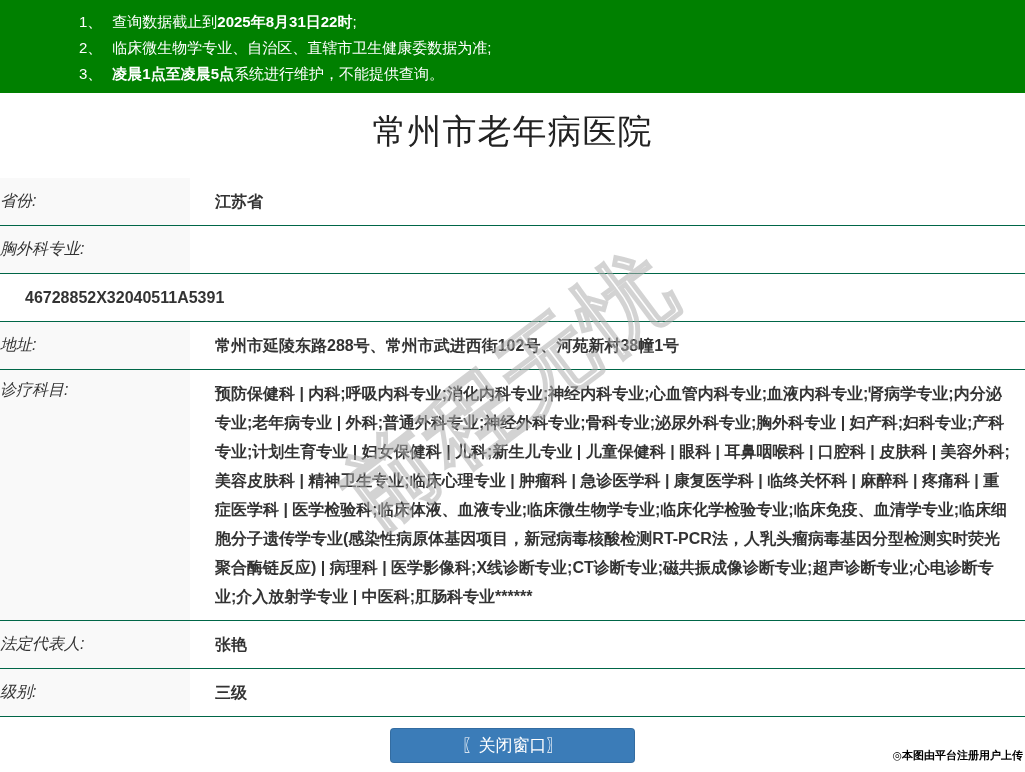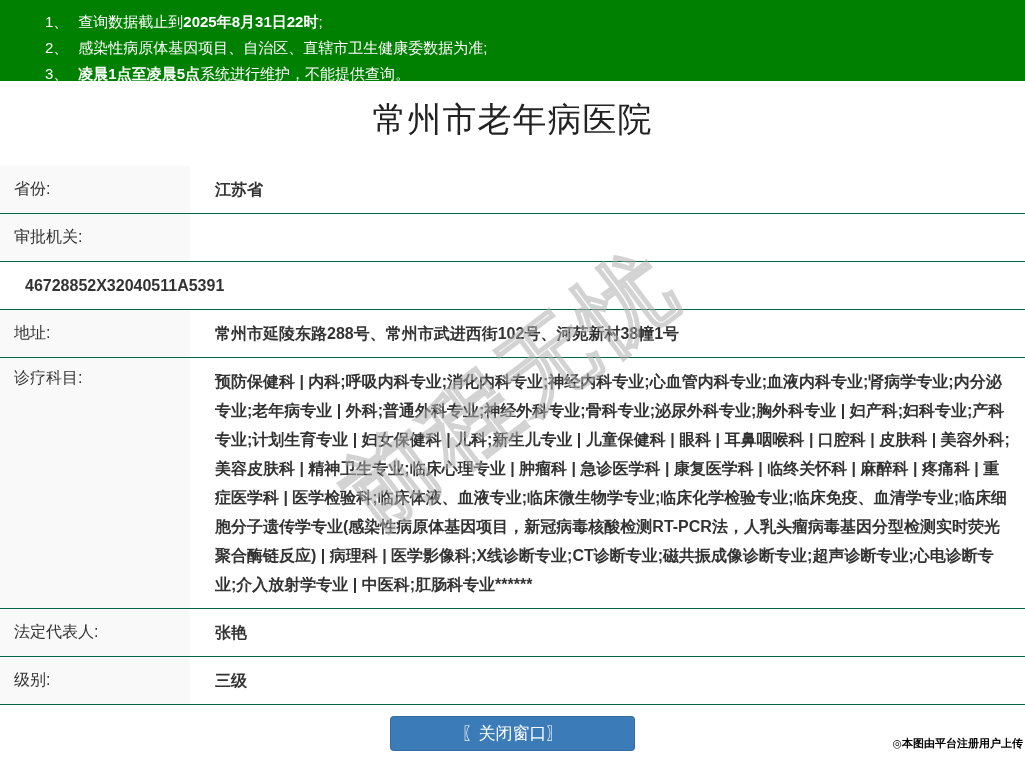--- a/index.html
+++ b/index.html
@@ -7,21 +7,21 @@
   body { font-family:"Liberation Sans","DejaVu Sans",sans-serif; color:var(--body_text,#333); }
   .page {
     position:relative; width:1025px; height:772px;
     background:#fff; overflow:hidden;
   }
 
   
   .notice-bar {
     background:var(--banner_bg,#008000);
     color:var(--banner_text,#fff);
-    height:81px; padding:9px 0 0 45px;
+    height:93px; padding:9px 0 0 79px;
     font-size:15px; line-height:26px;
   }
   .notice-item { white-space:nowrap; }
   .notice-num { margin-right:10px; }
   .notice-bold { font-weight:700; }
 
   
   .page-title {
     text-align:center; font-size:34px; font-weight:400;
     color:var(--title_text,#222);
@@ -32,21 +32,21 @@
   
   .details { width:100%; }
   .detail-row {
     display:flex; min-height:48px; align-items:center;
     border-bottom:1px solid var(--border_green,#006647);
     font-size:16px;
   }
   .detail-label {
     width:190px; flex:0 0 190px; align-self:stretch;
     background:var(--label_bg,#f9f9f9);
-    padding-left:14px; display:flex; align-items:center;
+    display:flex; align-items:center;font-style:italic;
   }
   .detail-value { flex:1; padding:9px 12px 9px 25px; line-height:29px;font-weight:bold; }
   .detail-row.multiline .detail-label { align-items:flex-start; padding-top:10px; }
 
   
   .watermark {
     position:absolute; left:310px; top:250px; width:400px; height:280px;
     display:flex; align-items:center; justify-content:center;
     transform:rotate(-37deg);
     font-size:92px; letter-spacing:5px; font-weight:700;
@@ -75,36 +75,36 @@
 </head>
 <body>
 
 <div class="page">
 
   <div class="notice-bar">
     <div class="notice-item">
       <span class="notice-num">1、</span><span>查询数据截止到</span><span class="notice-bold">2025年8月31日22时</span><span>;</span>
     </div>
     <div class="notice-item">
-      <span class="notice-num">2、</span><span>感染性病原体基因项目、自治区、直辖市卫生健康委数据为准;</span><span class="notice-bold"></span><span></span>
+      <span class="notice-num">2、</span><span>临床微生物学专业、自治区、直辖市卫生健康委数据为准;</span><span class="notice-bold"></span><span></span>
     </div>
     <div class="notice-item">
       <span class="notice-num">3、</span><span></span><span class="notice-bold">凌晨1点至凌晨5点</span><span>系统进行维护，不能提供查询。</span>
     </div>
   </div>
 
   <h1 class="page-title">常州市老年病医院</h1>
 
   <div class="details">
     <div class="detail-row">
       <div class="detail-label">省份:</div>
       <div class="detail-value">江苏省</div>
     </div>
     <div class="detail-row">
-      <div class="detail-label">审批机关:</div>
+      <div class="detail-label">胸外科专业:</div>
     </div>
     <div class="detail-row">
       <div class="detail-value">46728852X32040511A5391</div>
     </div>
     <div class="detail-row">
       <div class="detail-label">地址:</div>
       <div class="detail-value">常州市延陵东路288号、常州市武进西街102号、河苑新村38幢1号</div>
     </div>
     <div class="detail-row multiline">
       <div class="detail-label">诊疗科目:</div>

